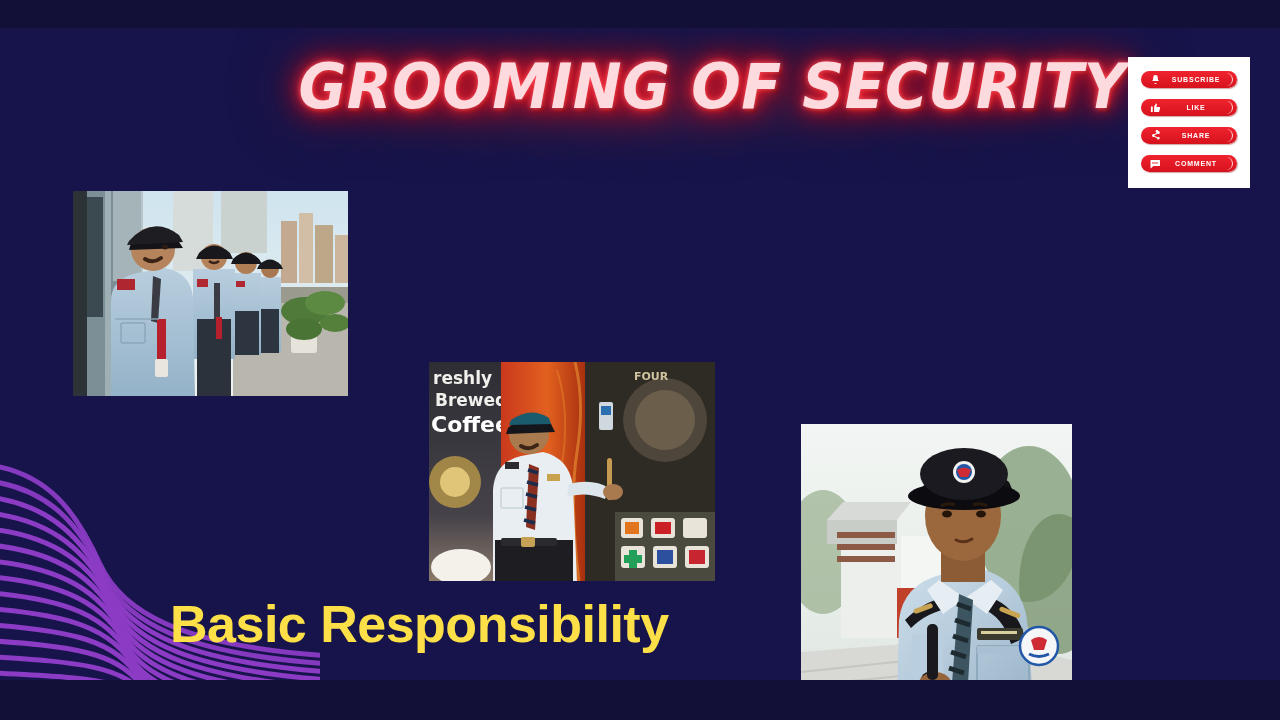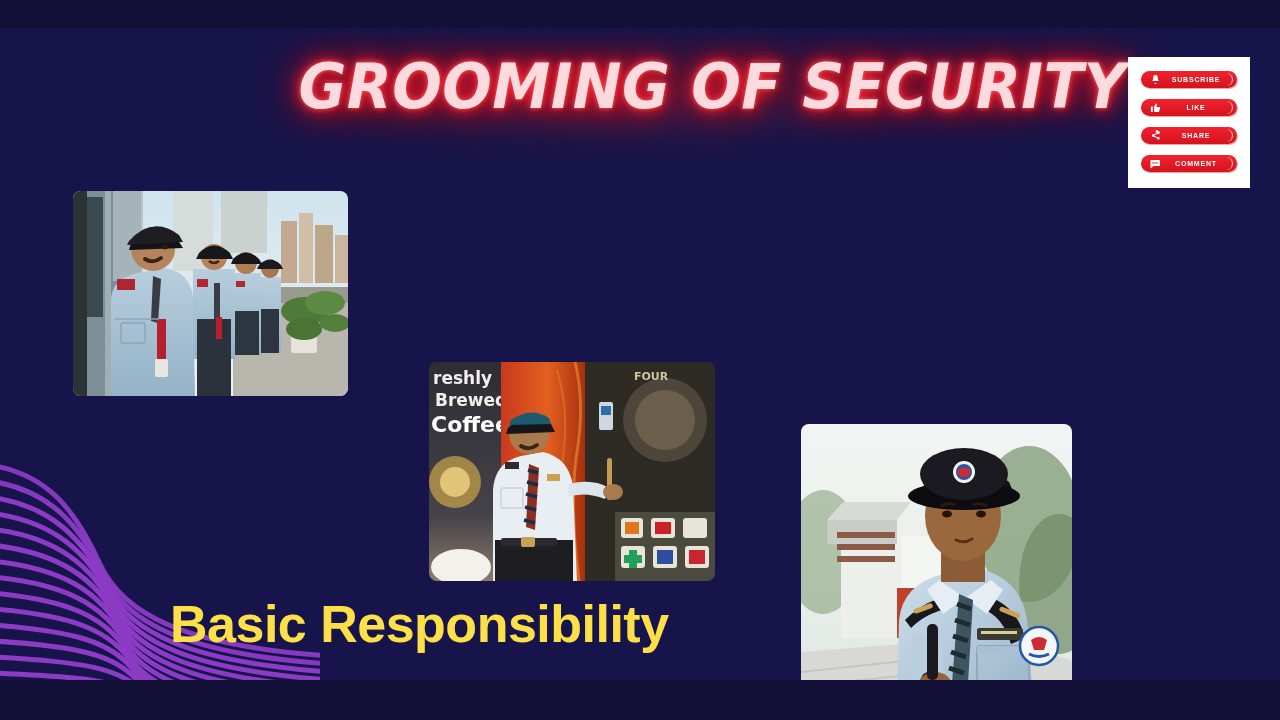--- a/index.html
+++ b/index.html
@@ -64,21 +64,20 @@
     color:#fde047;
     letter-spacing:-0.5px;
     white-space:nowrap;
   }
 
   
   .photo {
     position:absolute;
     overflow:hidden;
     background:#2a3142;
-    border-radius:8px;
   }
   #photo-guard-line  { left:73px;  top:163px; width:275px; height:205px; }
   #photo-guard-cafe  { left:429px; top:334px; width:286px; height:219px; }
   #photo-guard-solo  { left:801px; top:396px; width:271px; height:276px; }
 
   .ph-svg { display:block; width:100%; height:100%; }
 
   
   #cta-card {
     position:absolute;

